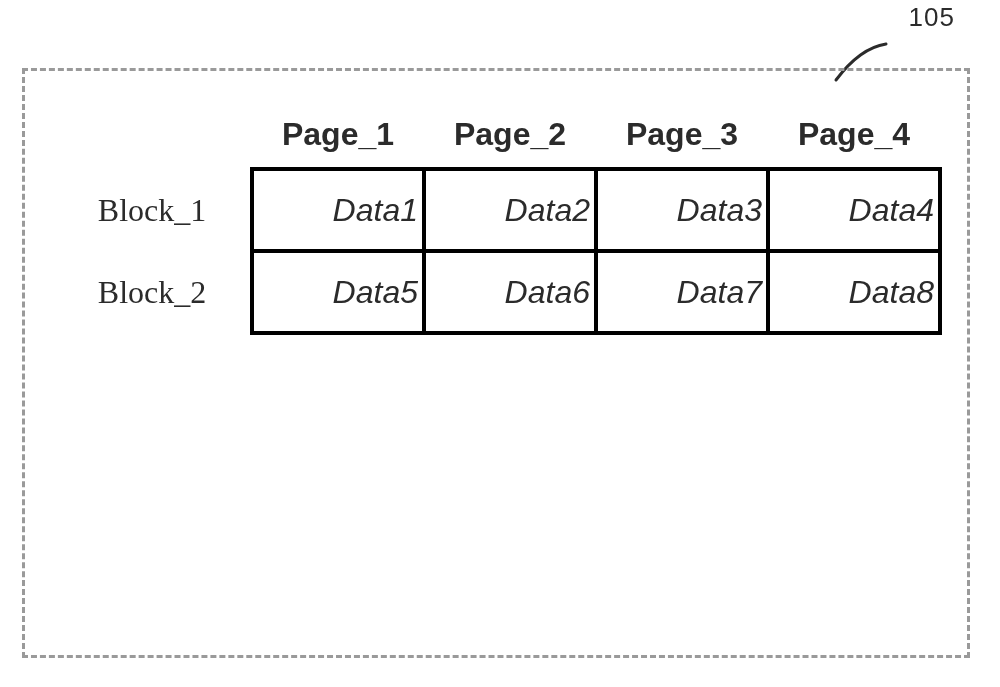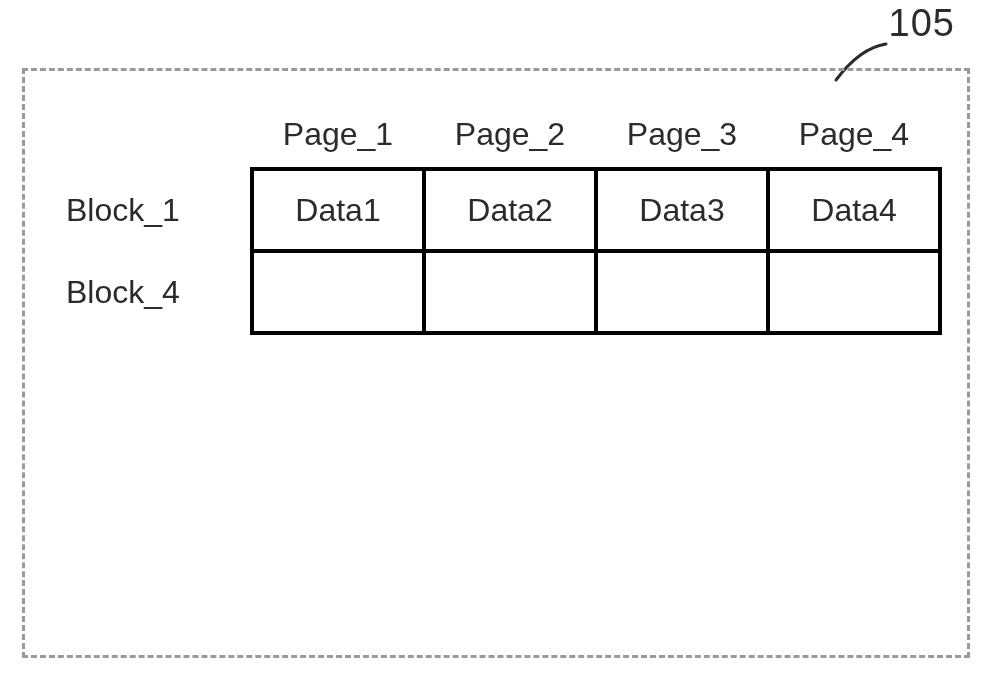--- a/index.html
+++ b/index.html
@@ -17,21 +17,21 @@
     position: relative;
     width: 1000px;
     height: 687px;
   }
 
   
   .ref-label {
     position: absolute;
     top: 2px;
     right: 45px;
-    font-size: 38px;
+    font-size: 26px;
     letter-spacing: 1px;
   }
 
   
   .leader {
     position: absolute;
     top: 40px;
     right: 110px;
     width: 60px;
     height: 45px;
@@ -58,39 +58,41 @@
 
   
   table.mem {
     border-collapse: collapse;
     table-layout: fixed;
   }
   table.mem th.row-h,
   table.mem td.row-h {
     width: 172px;
     border: none;
-    text-align: left;
+    text-align: center;
     font-weight: 400;
     padding-right: 12px;
     white-space: nowrap;
+    font-family: Liberation Serif, serif;
   }
   table.mem th.col-h {
     border: none;
-    font-weight: 400;
+    font-weight: 700;
     text-align: center;
     padding-bottom: 14px;
     white-space: nowrap;
   }
   table.mem td.cell {
     border: 4px solid #000;
     width: 160px;
     height: 78px;
-    text-align: center;
+    text-align: right;
     vertical-align: middle;
     padding: 0 4px;
+    font-style: italic;
   }
   table.mem th.corner {
     border: none;
   }
 </style>
 </head>
 <body>
 
 <div class="canvas">
 
@@ -115,22 +117,22 @@
       </thead>
       <tbody>
         <tr>
           <td class="row-h">Block_1</td>
           <td class="cell">Data1</td>
           <td class="cell">Data2</td>
           <td class="cell">Data3</td>
           <td class="cell">Data4</td>
         </tr>
         <tr>
-          <td class="row-h">Block_4</td>
-          <td class="cell"></td>
-          <td class="cell"></td>
-          <td class="cell"></td>
-          <td class="cell"></td>
+          <td class="row-h">Block_2</td>
+          <td class="cell">Data5</td>
+          <td class="cell">Data6</td>
+          <td class="cell">Data7</td>
+          <td class="cell">Data8</td>
         </tr>
       </tbody>
     </table>
   </div>
 </div>
 
 </body></html>

